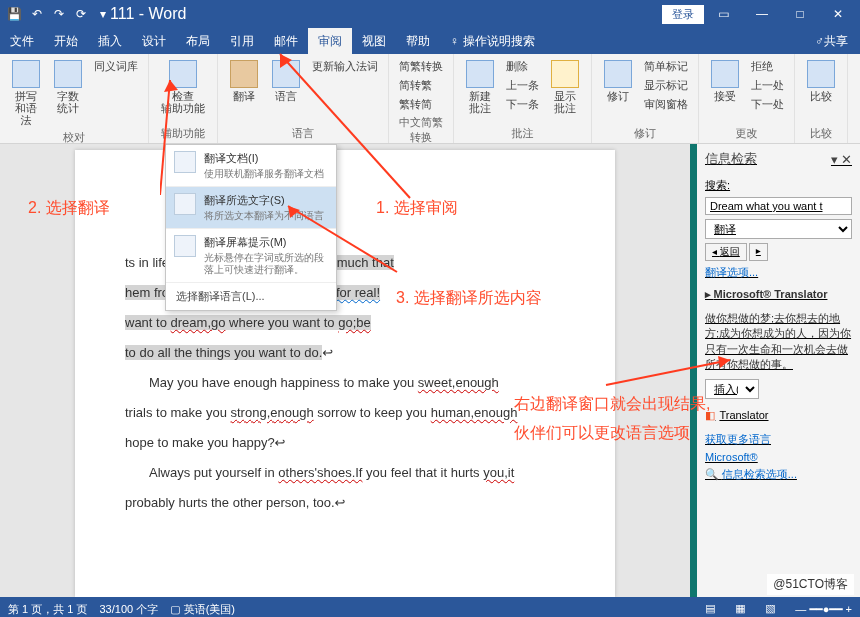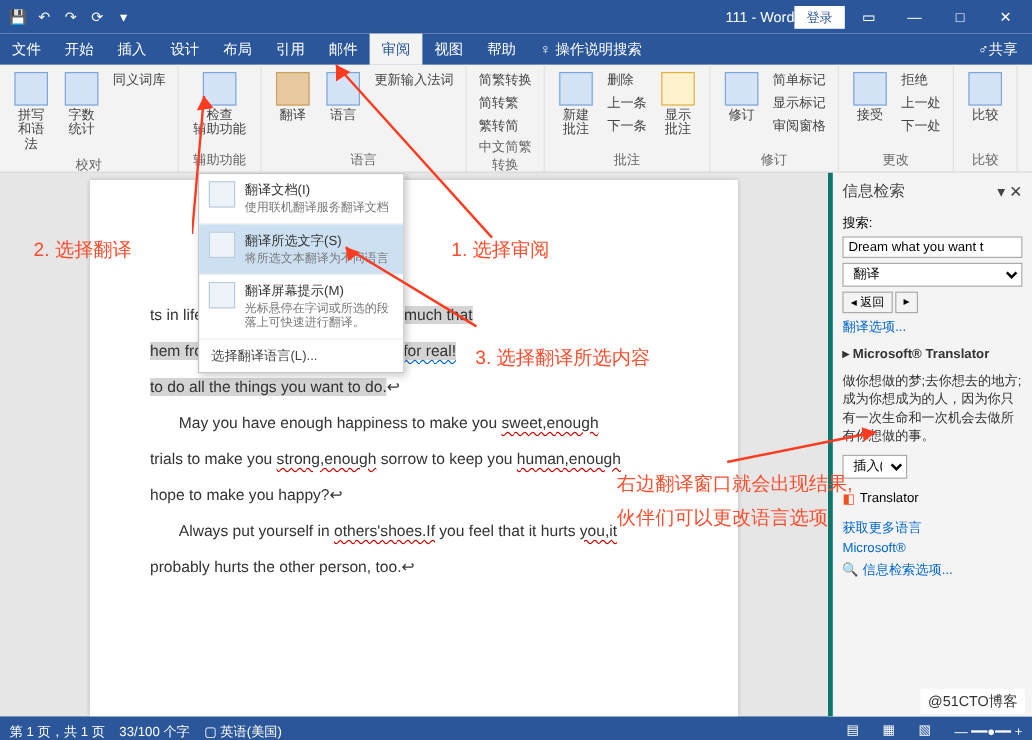--- a/index.html
+++ b/index.html
@@ -1,21 +1,21 @@
 <!DOCTYPE html>
 <html><head>
   <meta charset="utf-8">
   <style>
     * { margin: 0; padding: 0; box-sizing: border-box; font-family: "Microsoft YaHei", sans-serif; }
     body { width: 860px; height: 617px; background: #fff; position: relative; overflow: hidden; font-size: 12px; }
     
     .titlebar { height: 28px; background: #2b579a; display: flex; align-items: center; color: #fff; }
     .tb-left { display: flex; align-items: center; gap: 8px; padding-left: 8px; }
     .tb-icon { width: 14px; height: 14px; display: inline-flex; align-items: center; justify-content: center; }
-    .tb-title { flex: 1; text-align: right; font-size: 12px; }
+    .tb-title { flex: 1; text-align: left; font-size: 16px; }
     .tb-right { display: flex; align-items: center; gap: 2px; padding-right: 4px; }
     .login-btn { background: #fff; color: #2b579a; padding: 2px 10px; font-size: 11px; }
     .win-btn { width: 36px; height: 24px; display:flex; align-items:center; justify-content:center; }
     
     .menubar { height: 26px; background: #2b579a; display: flex; align-items: stretch; color: #fff; font-size: 12px; }
     .menu-item { padding: 0 10px; display: flex; align-items: center; cursor: pointer; }
     .menu-item.active { background: #f3f3f3; color: #2b579a; }
     .menu-spacer { flex: 1; }
     .menu-share { padding: 0 12px; display:flex; align-items:center; }
     
@@ -37,21 +37,21 @@
     .hl { background: #d4d4d4; }
     .dropdown-menu { position: absolute; left: 165px; top: 0; width: 172px; background: #fff; border: 1px solid #c6c6c6; box-shadow: 2px 2px 6px rgba(0,0,0,.2); z-index: 10; }
     .dd-item { display: flex; padding: 6px 8px; gap: 8px; border-bottom: 1px solid #eee; }
     .dd-item.hover { background: #cde0f2; }
     .dd-icon { width: 22px; height: 22px; background: #eef3fa; border: 1px solid #bcd; flex-shrink: 0; }
     .dd-text { flex: 1; }
     .dd-title { font-size: 11px; color: #333; }
     .dd-desc { font-size: 10px; color: #777; line-height: 1.2; margin-top: 2px; }
     .dd-footer { padding: 6px 10px; font-size: 11px; color: #444; }
     
-    .sidepane { width: 170px; background: #f4f4f4; border-left: 4px solid #0f766e; display: flex; flex-direction: column; font-size: 11px; }
+    .sidepane { width: 170px; background: #f4f4f4; border-left: 7px solid #0f766e; display: flex; flex-direction: column; font-size: 11px; text-decoration: underline; }
     .sp-header { padding: 6px 8px; display: flex; justify-content: space-between; align-items: center; color: #444; font-size: 13px; }
     .sp-body { padding: 4px 8px; display: flex; flex-direction: column; gap: 4px; overflow: hidden; }
     .sp-input { width: 100%; border: 1px solid #ababab; padding: 2px 4px; font-size: 11px; }
     .sp-select { border: 1px solid #ababab; padding: 2px 4px; background: #fff; font-size: 11px; }
     .sp-nav { display: flex; gap: 2px; }
     .sp-nav-btn { border: 1px solid #ababab; padding: 1px 6px; font-size: 10px; background: #f4f4f4; }
     .sp-link { color: #0066cc; font-size: 11px; cursor: pointer; }
     .sp-section-title { font-weight: bold; font-size: 11px; padding: 4px 0; color: #333; }
     .sp-trans-text { font-size: 11px; color: #333; line-height: 1.4; padding: 2px 0; }
     .sp-logo { display: flex; align-items: center; gap: 4px; padding: 6px 0; }
@@ -253,20 +253,21 @@
             <div class="dd-title">翻译屏幕提示(M)</div>
             <div class="dd-desc">光标悬停在字词或所选的段落上可快速进行翻译。</div>
           </div>
       </div>
       <div class="dd-footer">选择翻译语言(L)...</div>
     </div>
 
     <div class="page">
       <p style="margin-top:70px;"><span>ts in life </span><span class="hl">when you miss someone so much that</span></p>
       <p><span class="hl">hem from your dream</span><span class="hl"><u class="blu"> and hug them for real!</u></span></p>
+      <p><span class="hl">want to </span><span class="hl"><u class="red">dream,go</u></span><span class="hl"> where you want to </span><span class="hl"><u class="red">go;be</u></span></p>
       <p><span class="hl">to do all the things you want to do.</span>↩</p>
       <p style="text-indent:24px;"><span>May you have enough happiness to make you </span><u class="red">sweet,enough</u></p>
       <p><span>trials to make you </span><u class="red">strong,enough</u><span> sorrow to keep you </span><u class="red">human,enough</u></p>
       <p><span>hope to make you happy?</span>↩</p>
       <p style="text-indent:24px;"><span>Always put yourself in </span><u class="red">others'shoes.If</u><span> you feel that it hurts </span><u class="red">you,it</u></p>
       <p><span>probably hurts the other person, too.</span>↩</p>
     </div>
   </div>
 
   <div class="sidepane">

